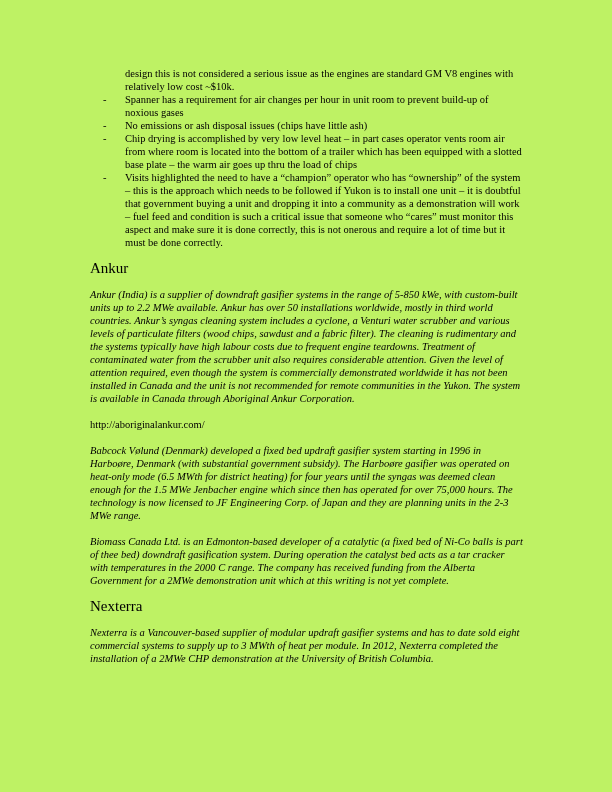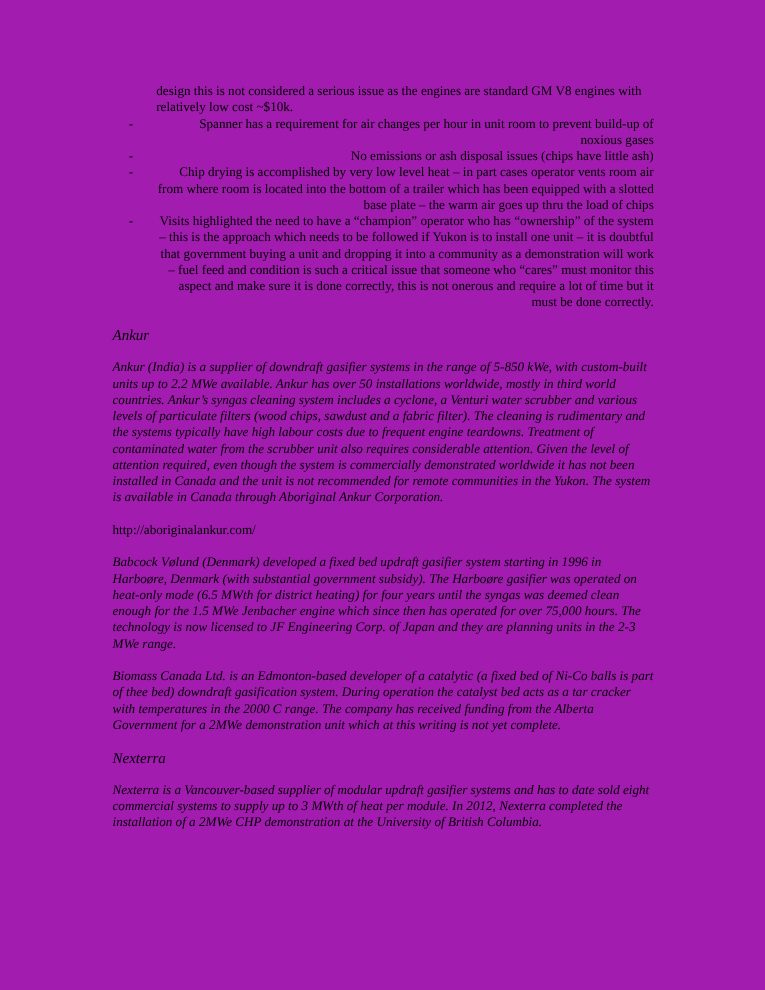--- a/index.html
+++ b/index.html
@@ -4,21 +4,21 @@
 <style>
   html, body {
     margin: 0;
     padding: 0;
     background: #ffffff;
   }
   .page {
     position: relative;
     width: 612px;
     height: 792px;
-    background: #a21caf;
+    background: #bef264;
     font-family: "Liberation Serif", serif;
     font-size: 10.5px;
     line-height: 13px;
     color: #000000;
     overflow: hidden;
   }
   .content {
     position: absolute;
     top: 67px;
     left: 90px;
@@ -33,27 +33,25 @@
   .list-item {
     display: flex;
   }
   .list-item .marker {
     flex: 0 0 35px;
     box-sizing: border-box;
     padding-left: 13px;
   }
   .list-item .li-text {
     flex: 1;
-    text-align: right;
   }
   .heading {
     margin: 0 0 13px 0;
     font-weight: normal;
-    font-size: 12px;
-    font-style: italic;
+    font-size: 15px;
   }
   .para {
     margin: 0 0 13px 0;
     font-style: italic;
   }
   .url {
     margin: 0 0 13px 0;
     color: #000000;
     text-decoration: none;
     font-family: Liberation Serif, serif;

